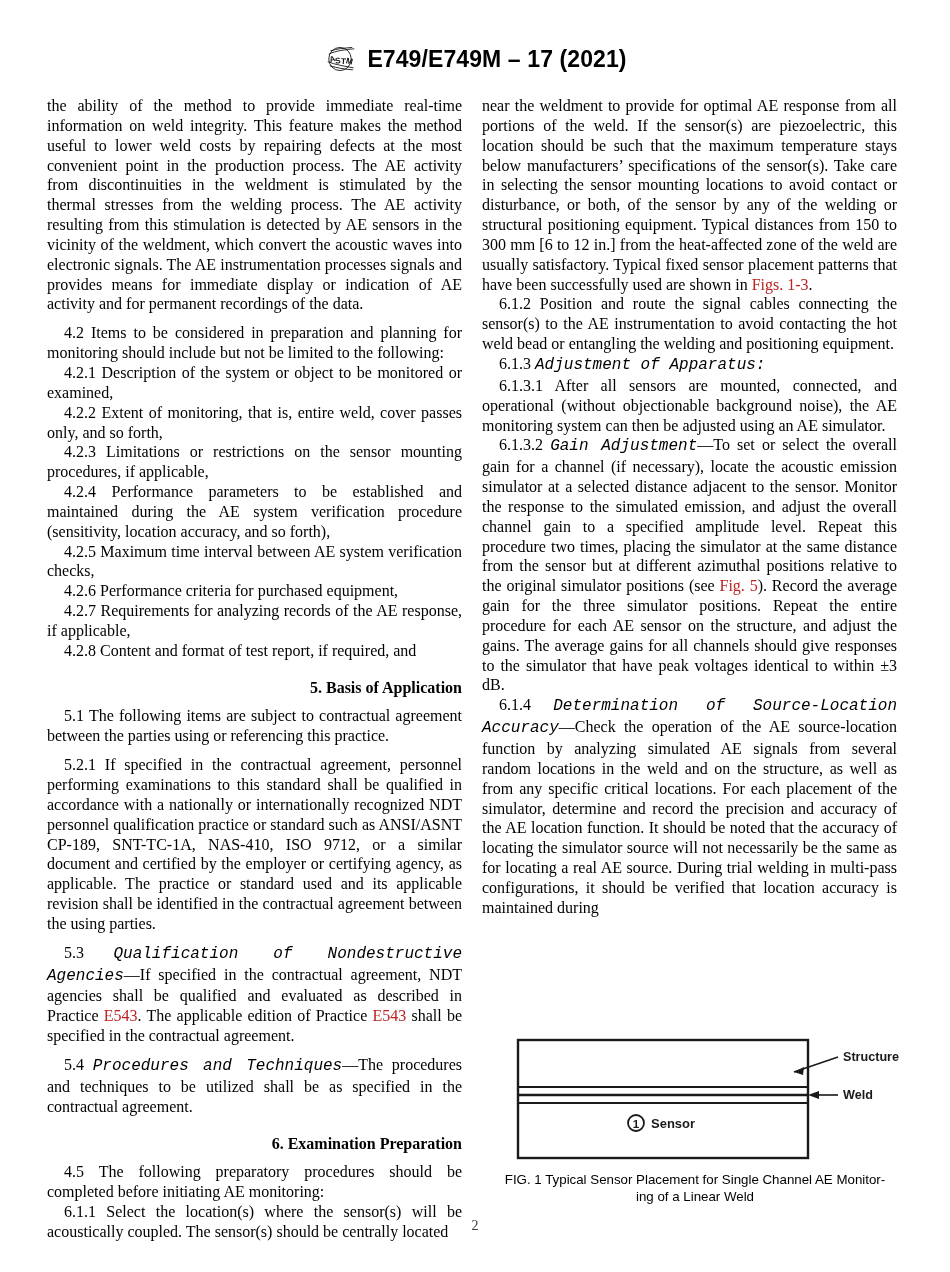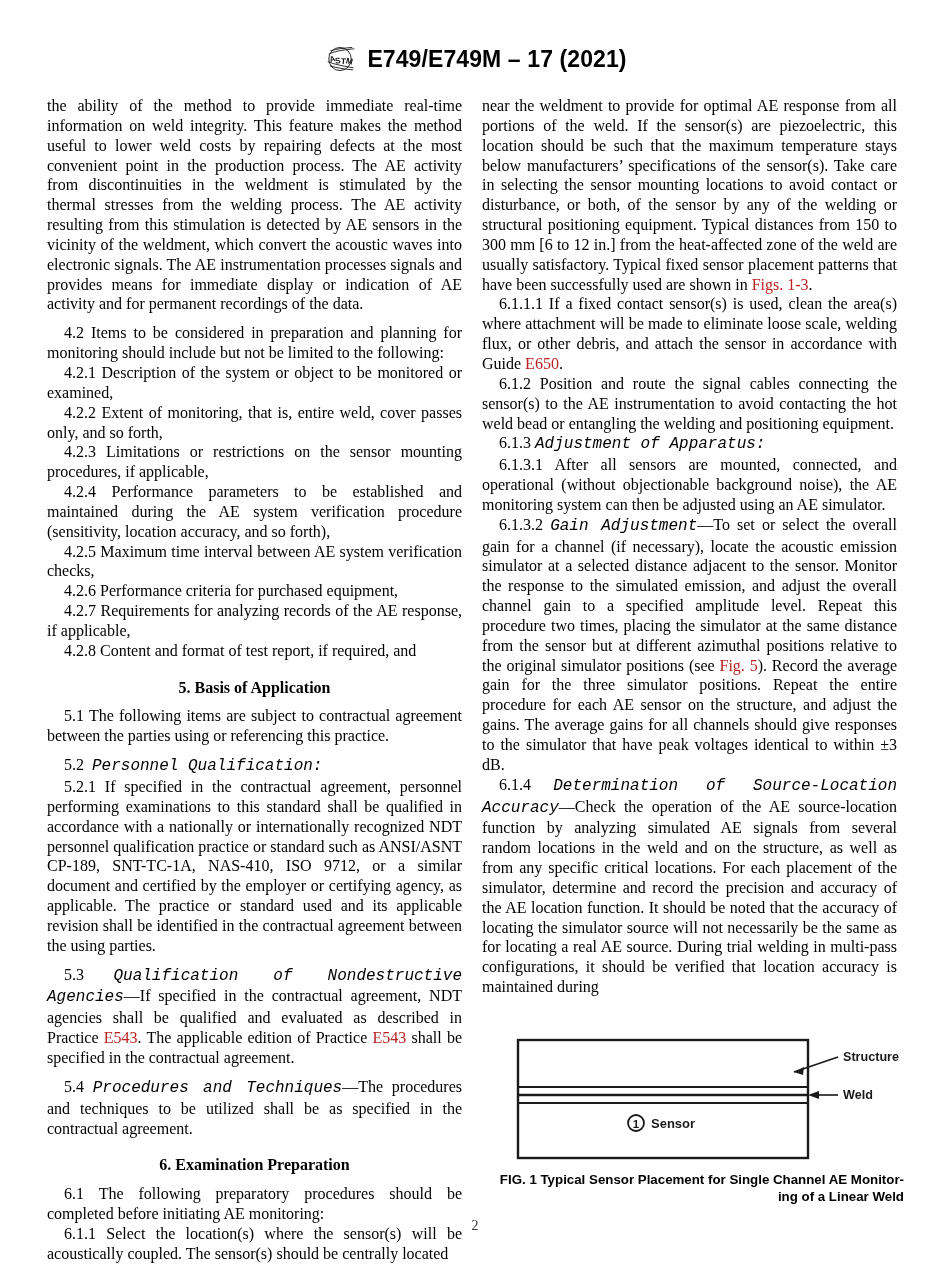--- a/index.html
+++ b/index.html
@@ -64,21 +64,21 @@
     text-align: justify;
     text-justify: inter-word;
     hyphens: none;
   }
   p.ind    { text-indent: 17px; }
   p.noind  { text-indent: 0; }
   p.sec {
     font-family: "Liberation Serif", "DejaVu Serif", serif;
     font-weight: bold;
     text-indent: 0;
-    text-align: center;
+    text-align: right;
   }
   .gap-sm { height: 9px; }
   .gap-lg { height: 17px; }
 
   i, .it { font-style: italic; font-family: Liberation Mono, monospace; }
   .lnk { color: #bb2222; }
 
   
   .figure {
     position: absolute;
@@ -87,24 +87,24 @@
     width: 418px;
   }
   .fig-art {
     position: relative;
     width: 418px;
     height: 130px;
   }
   .fig-caption {
     margin-top: 8px;
     font-family: "Liberation Sans", "DejaVu Sans", sans-serif;
-    font-weight: bold;
+    font-weight: normal;
     font-size: 13.3px;
     line-height: 16.5px;
-    text-align: right;
+    text-align: center;
   }
 
   
   .page-number {
     position: absolute;
     left: 0;
     top: 1218px;
     width: 950px;
     text-align: center;
     font-size: 14px;
@@ -149,52 +149,46 @@
     <p class="ind">4.2.7 Requirements for analyzing records of the AE response, if applicable,</p>
     <p class="ind">4.2.8 Content and format of test report, if required, and</p>
 
     <div class="gap-lg"></div>
     <p class="sec">5.  Basis of Application</p>
     <div class="gap-sm"></div>
 
     <p class="ind">5.1 The following items are subject to contractual agreement between the parties using or referencing this practice.</p>
     <div class="gap-sm"></div>
 
-    <p class="ind">
-      <span>5.2</span>&nbsp;&nbsp;<i>Personnel Qualification:</i>
-    </p>
     <p class="ind">5.2.1 If specified in the contractual agreement, personnel performing examinations to this standard shall be qualified in accordance with a nationally or internationally recognized NDT personnel qualification practice or standard such as ANSI/ASNT CP-189, SNT-TC-1A, NAS-410, ISO 9712, or a similar document and certified by the employer or certifying agency, as applicable. The practice or standard used and its applicable revision shall be identified in the contractual agreement between the using parties.</p>
     <div class="gap-sm"></div>
 
     <p class="ind">
       <span>5.3</span>&nbsp;<i>Qualification of Nondestructive Agencies</i><span>—If specified in the contractual agreement, NDT agencies shall be qualified and evaluated as described in Practice </span><span class="lnk">E543</span><span>. The applicable edition of Practice </span><span class="lnk">E543</span><span> shall be specified in the contractual agreement.</span>
     </p>
     <div class="gap-sm"></div>
 
     <p class="ind">
       <span>5.4</span>&nbsp;<i>Procedures and Techniques</i><span>—The procedures and techniques to be utilized shall be as specified in the contractual agreement.</span>
     </p>
 
     <div class="gap-lg"></div>
     <p class="sec">6.  Examination Preparation</p>
     <div class="gap-sm"></div>
 
-    <p class="ind">6.1 The following preparatory procedures should be completed before initiating AE monitoring:</p>
+    <p class="ind">4.5 The following preparatory procedures should be completed before initiating AE monitoring:</p>
     <p class="ind">6.1.1 Select the location(s) where the sensor(s) will be acoustically coupled. The sensor(s) should be centrally located</p>
   </div>
 
   <div class="col col-right">
 
     <p class="noind">
       <span>near the weldment to provide for optimal AE response from all portions of the weld. If the sensor(s) are piezoelectric, this location should be such that the maximum temperature stays below manufacturers’ specifications of the sensor(s). Take care in selecting the sensor mounting locations to avoid contact or disturbance, or both, of the sensor by any of the welding or structural positioning equipment. Typical distances from 150 to 300 mm [6 to 12 in.] from the heat-affected zone of the weld are usually satisfactory. Typical fixed sensor placement patterns that have been successfully used are shown in </span><span class="lnk">Figs. 1-3</span><span>.</span>
     </p>
 
-    <p class="ind">
-      <span>6.1.1.1 If a fixed contact sensor(s) is used, clean the area(s) where attachment will be made to eliminate loose scale, welding flux, or other debris, and attach the sensor in accordance with Guide </span><span class="lnk">E650</span><span>.</span>
-    </p>
 
 
     <p class="ind">6.1.2 Position and route the signal cables connecting the sensor(s) to the AE instrumentation to avoid contacting the hot weld bead or entangling the welding and positioning equipment.</p>
 
     <p class="ind">
       <span>6.1.3</span>&nbsp;<i>Adjustment of Apparatus:</i>
     </p>
 
     <p class="ind">6.1.3.1 After all sensors are mounted, connected, and operational (without objectionable background noise), the AE monitoring system can then be adjusted using an AE simulator.</p>
 

